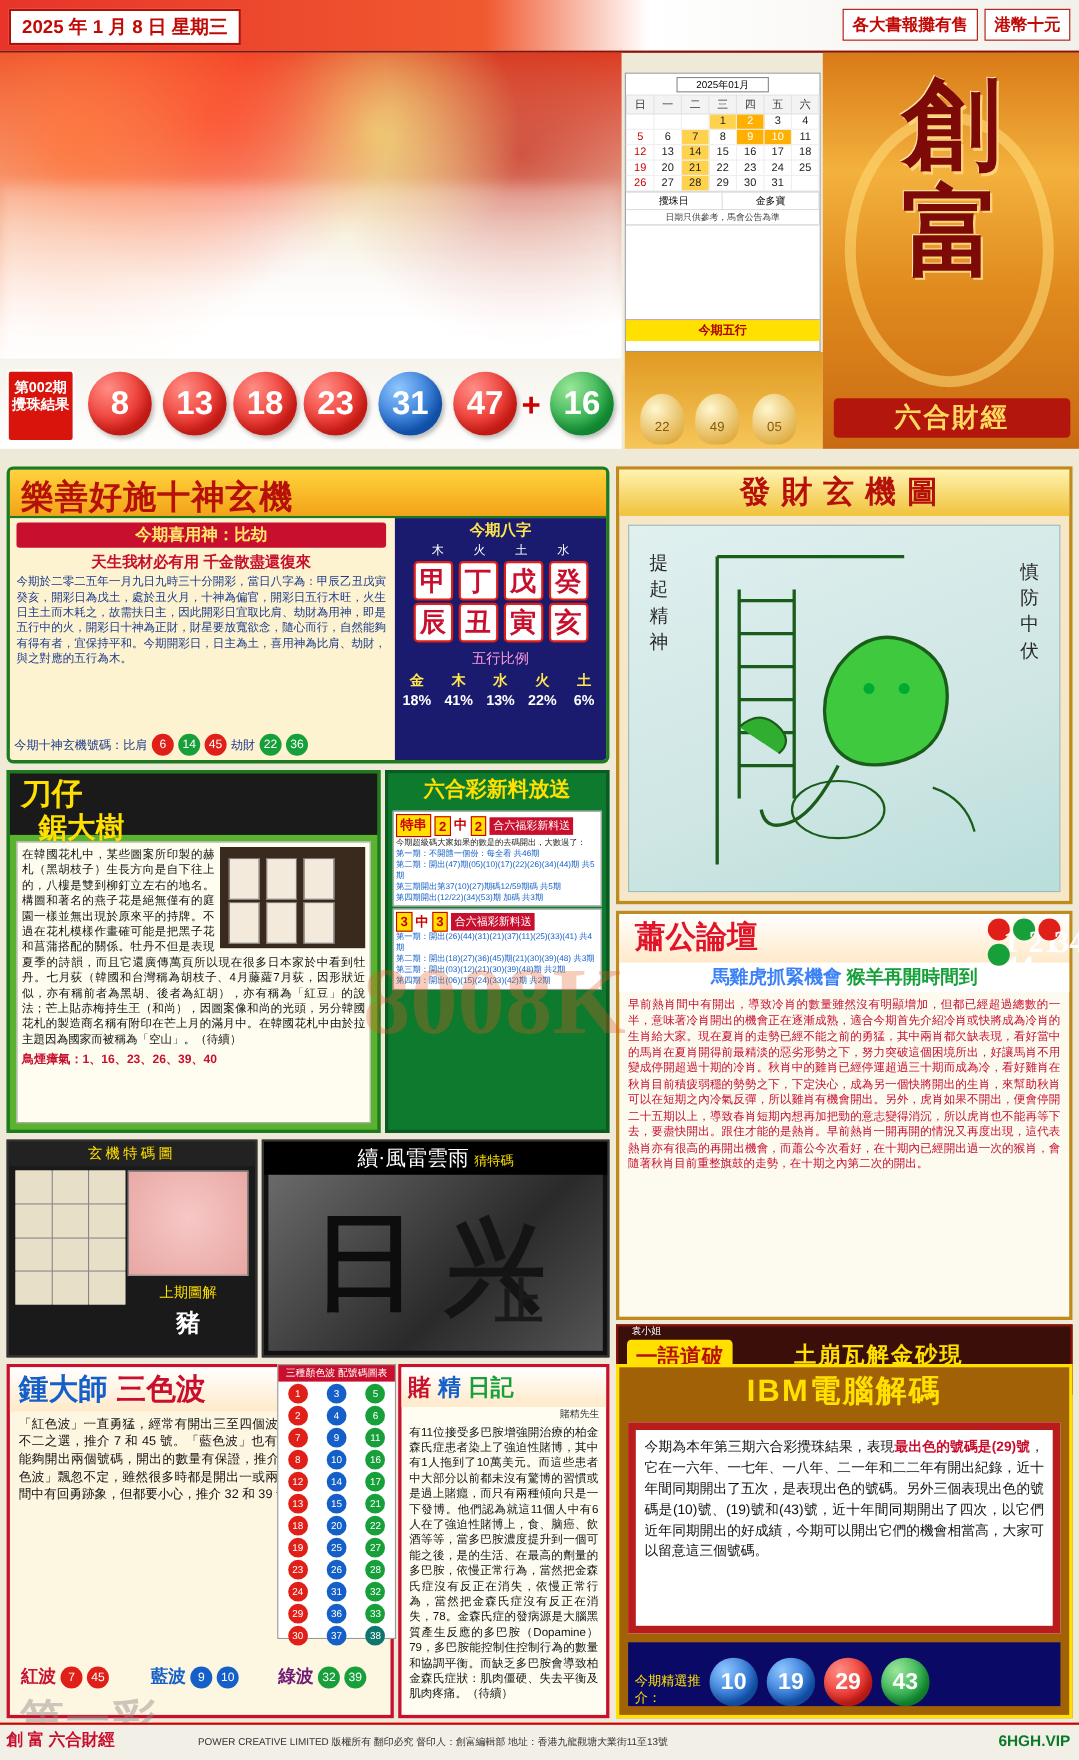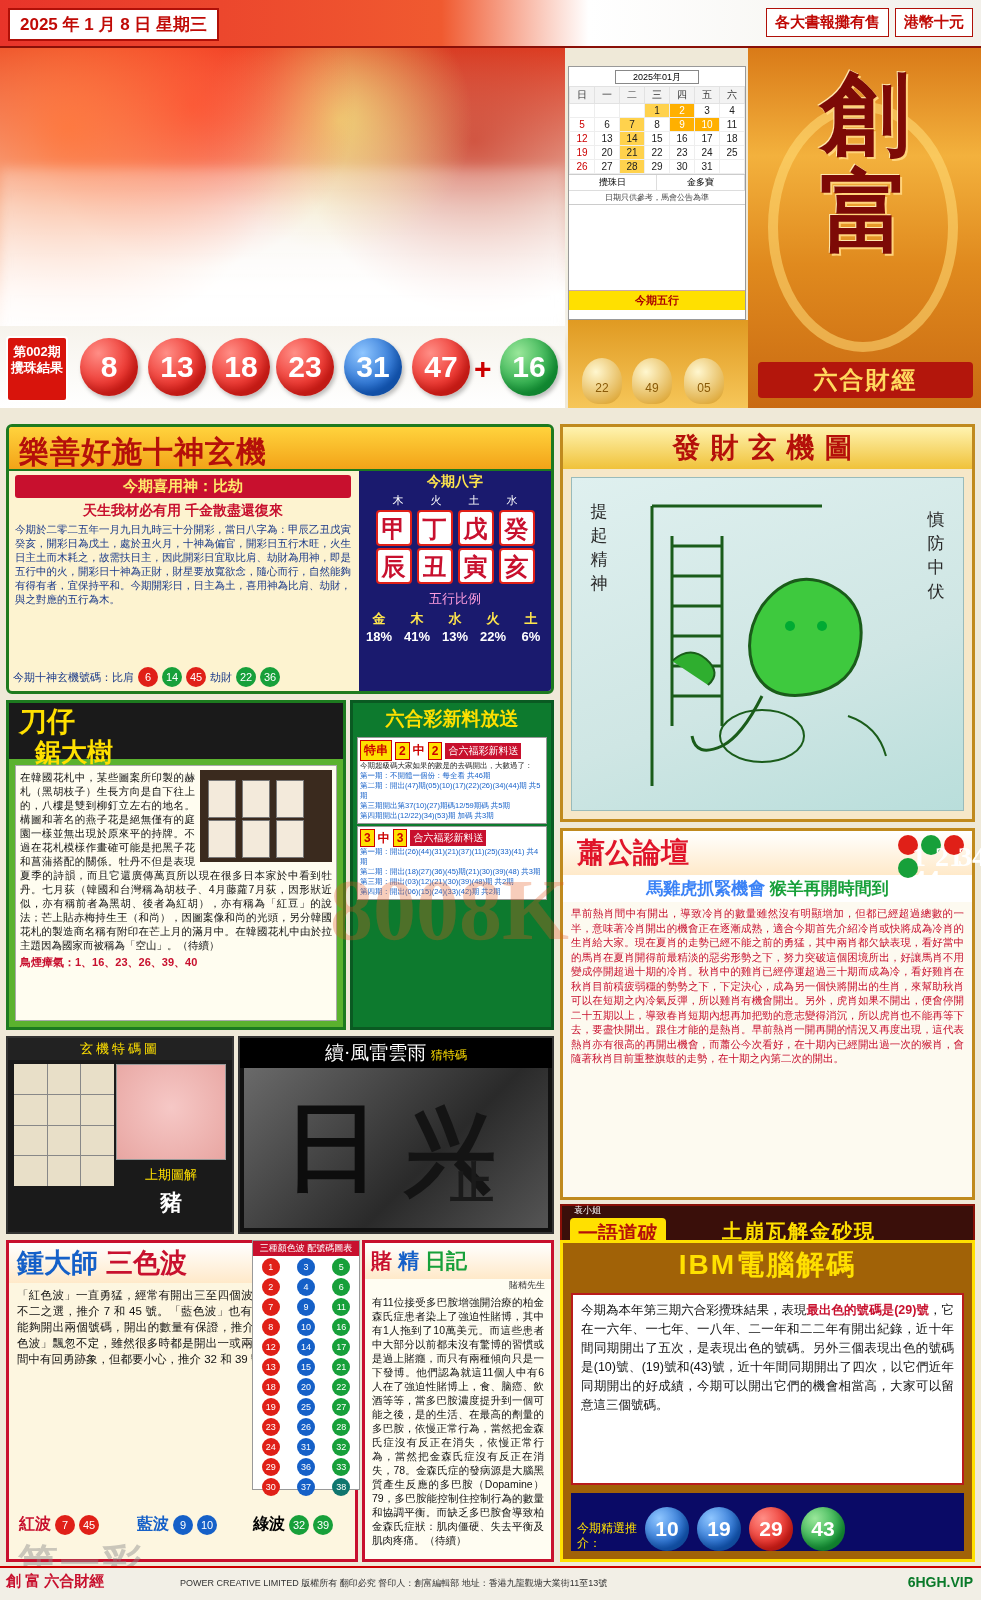--- a/index.html
+++ b/index.html
@@ -234,21 +234,21 @@
   .blkK .hd { height:36px; background:linear-gradient(180deg,#fff,#ffe9c9);}
   .blkK .hd .t { font-size:21px; font-weight:bold; padding-left:6px; line-height:36px; font-family:"Liberation Serif",serif;}
   .blkK .hd .a{color:#c8102e;} .blkK .hd .b{color:#1560c8;} .blkK .hd .c{color:#17a03a;}
   .blkK .by { font-size:9px; text-align:right; padding-right:6px; color:#333;}
   .blkK .txt { padding:3px 7px; font-size:10.5px; line-height:14px; color:#111; text-align:justify;}
 
   
   .blkL { left:560px; top:1240px; width:415px; height:322px; background:#a16207; border:3px solid #ffe000;}
   .blkL .hd { height:44px; text-align:center;}
   .blkL .hd span { font-size:28px; font-weight:bold; color:#ffe000; line-height:44px; letter-spacing:2px;}
-  .blkL .panel { position:absolute; left:8px; top:50px; right:8px; height:192px; background:#fff; border:2px solid #b91c1c; padding:6px 8px;}
+  .blkL .panel { position:absolute; left:8px; top:50px; right:8px; height:192px; background:#fff; border:7px solid #b91c1c; padding:6px 8px;}
   .blkL .panel p { margin:0; font-size:12.5px; line-height:19px; color:#111; text-align:justify;}
   .blkL .panel .rr { color:#c8102e; font-weight:bold;}
   .blkL .pick { position:absolute; left:8px; bottom:8px; right:8px; height:58px; background:#0a0a66; display:flex; align-items:flex-end; gap:8px; padding-left:6px;}
   .blkL .picklab { color:#ffe000; font-size:12px; width:60px; line-height:15px;}
   .bigball { width:44px; height:44px; border-radius:50%; font-size:21px; font-weight:bold; color:#fff; text-align:center; line-height:44px; box-shadow: inset -4px -6px 8px rgba(0,0,0,.25);}
 
   
   .footer { position:absolute; left:0; top:1566px; width:981px; height:34px; background:#f2efe6; border-top:2px solid #c00;}
   .footer .lf { position:absolute; left:6px; top:4px; color:#c8102e; font-weight:bold; font-size:15px;}
   .footer .ct { position:absolute; left:180px; top:9px; font-size:9px; color:#333;}
@@ -564,21 +564,21 @@
       <span class="wavelab" style="color:#c8102e">紅波</span>
       <span class="minib r">7</span>
       <span class="minib r">45</span>
     </div>
     <div class="wave" style="left:128px">
       <span class="wavelab" style="color:#1560c8">藍波</span>
       <span class="minib b">9</span>
       <span class="minib b">10</span>
     </div>
     <div class="wave" style="left:244px">
-      <span class="wavelab" style="color:#000000">綠波</span>
+      <span class="wavelab" style="color:#701a75">綠波</span>
       <span class="minib g">32</span>
       <span class="minib g">39</span>
     </div>
   </div>
 
   <div class="blk blkJ">
     <div class="hd">三種顏色波 配號碼圖表</div>
     <div class="cols">
       <div class="col">
         <div class="dot" style="background:#e02018">1</div>

